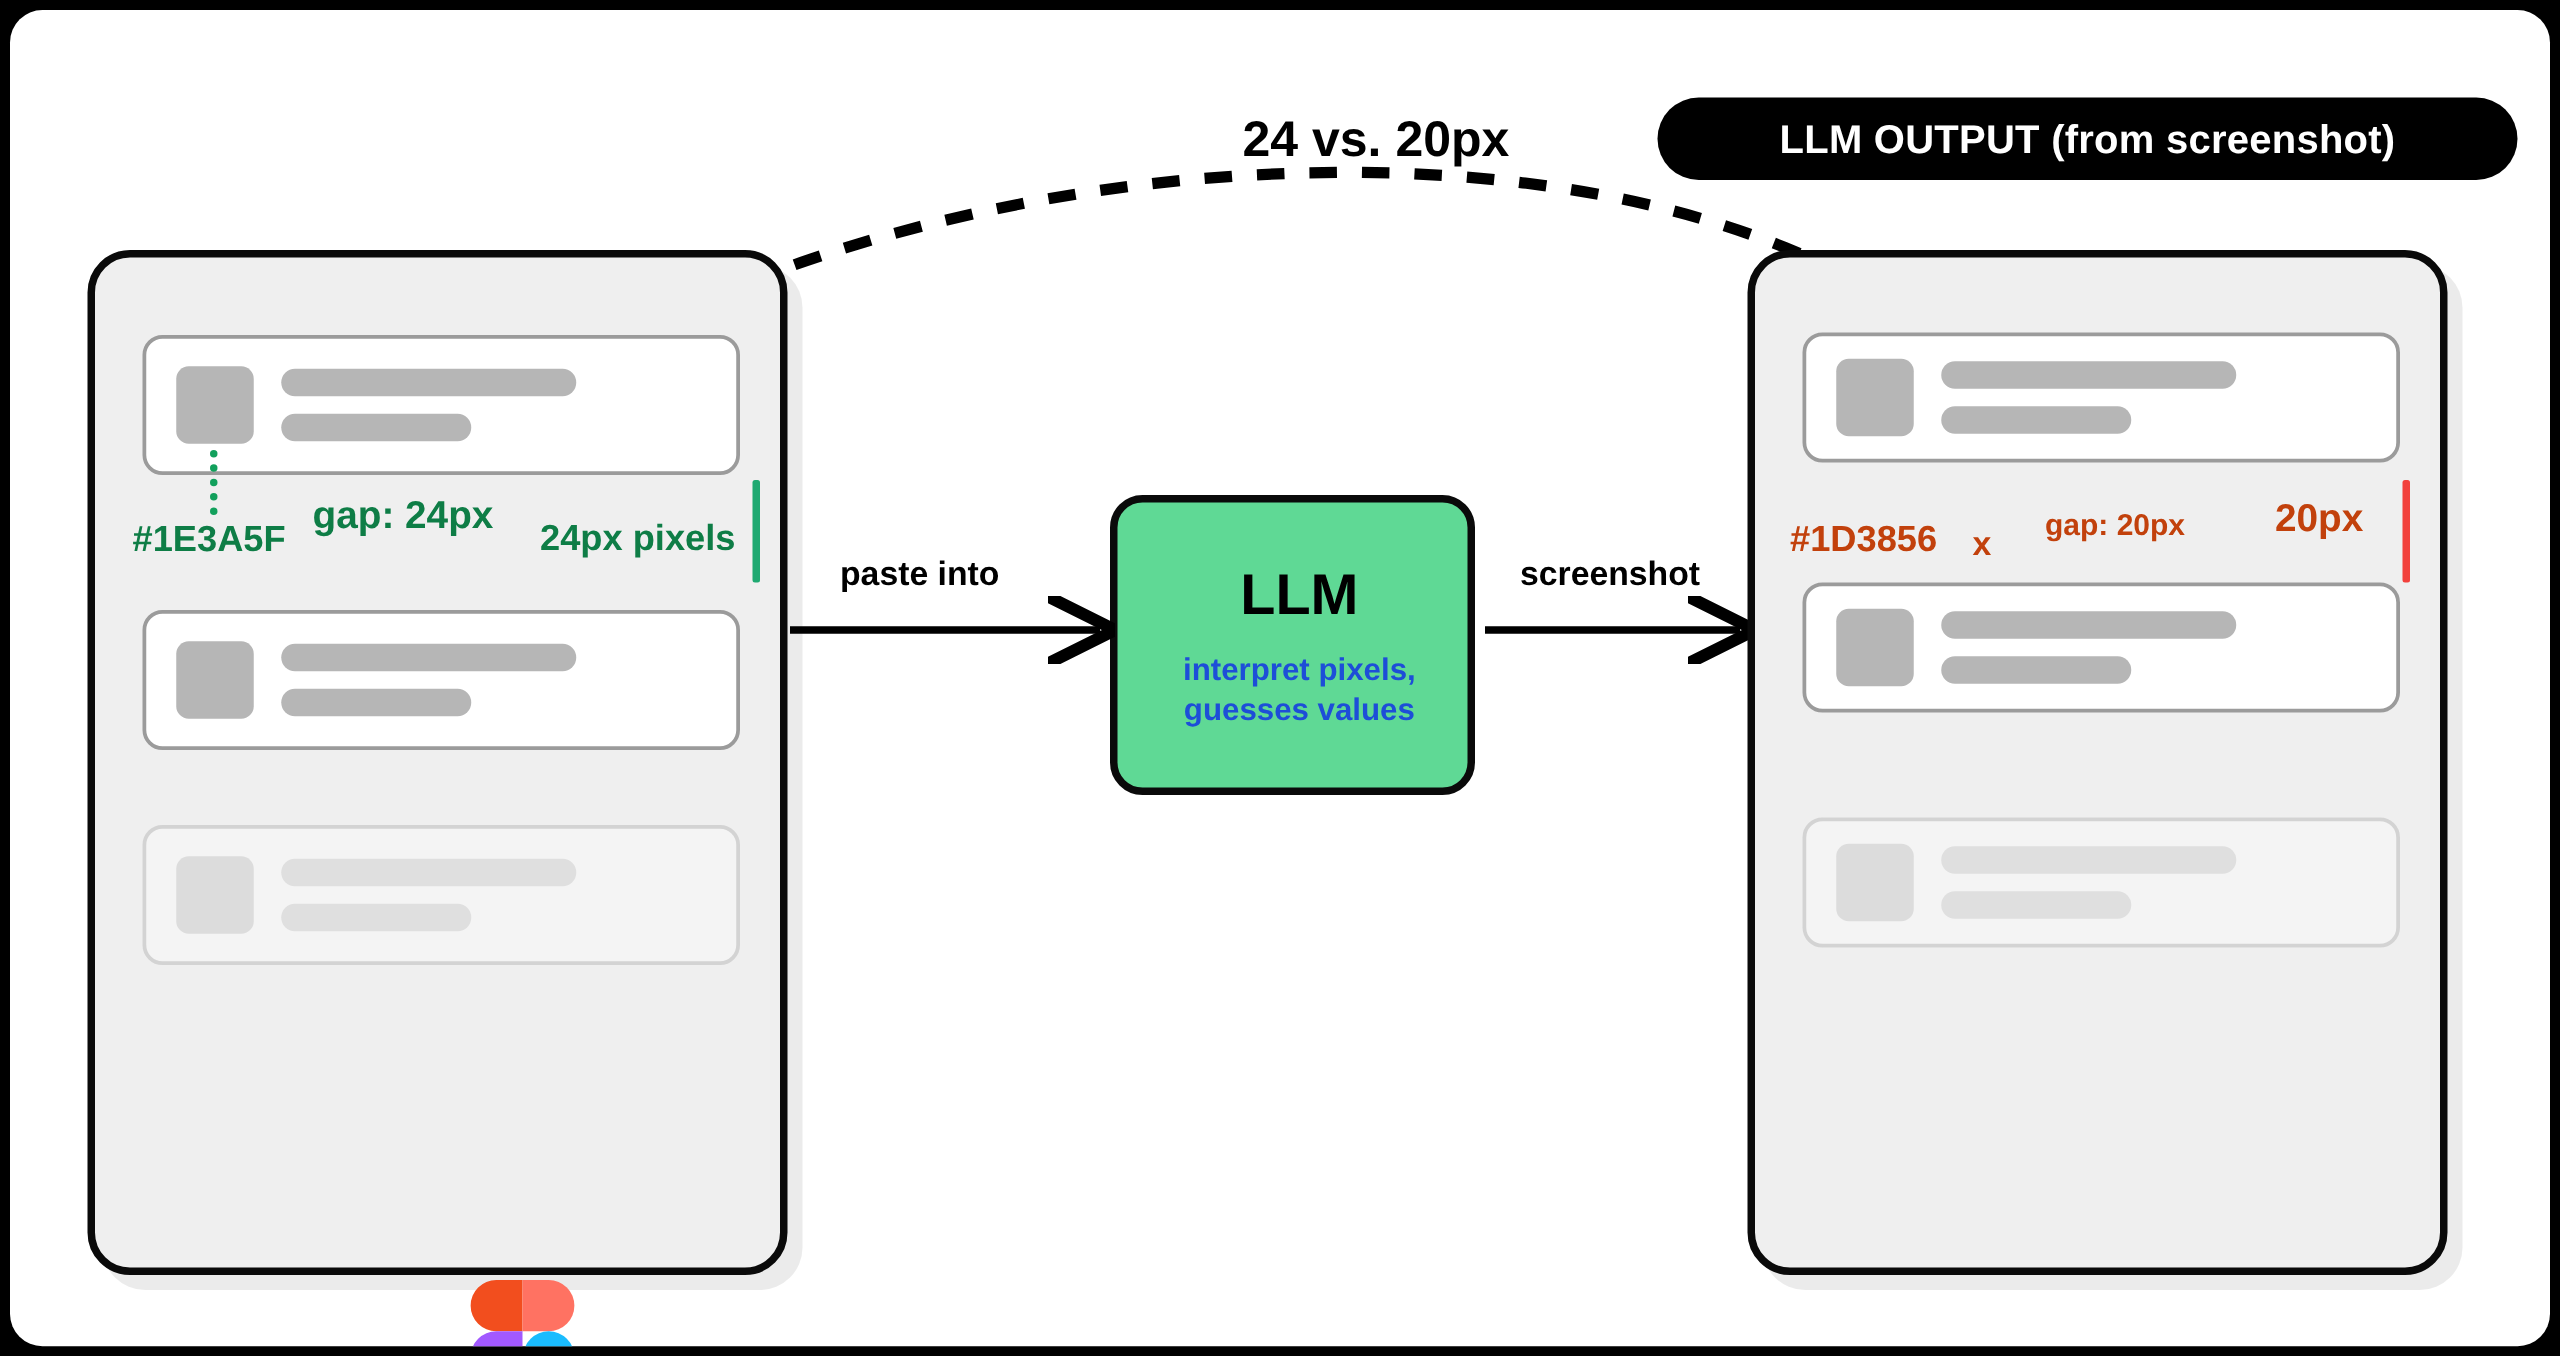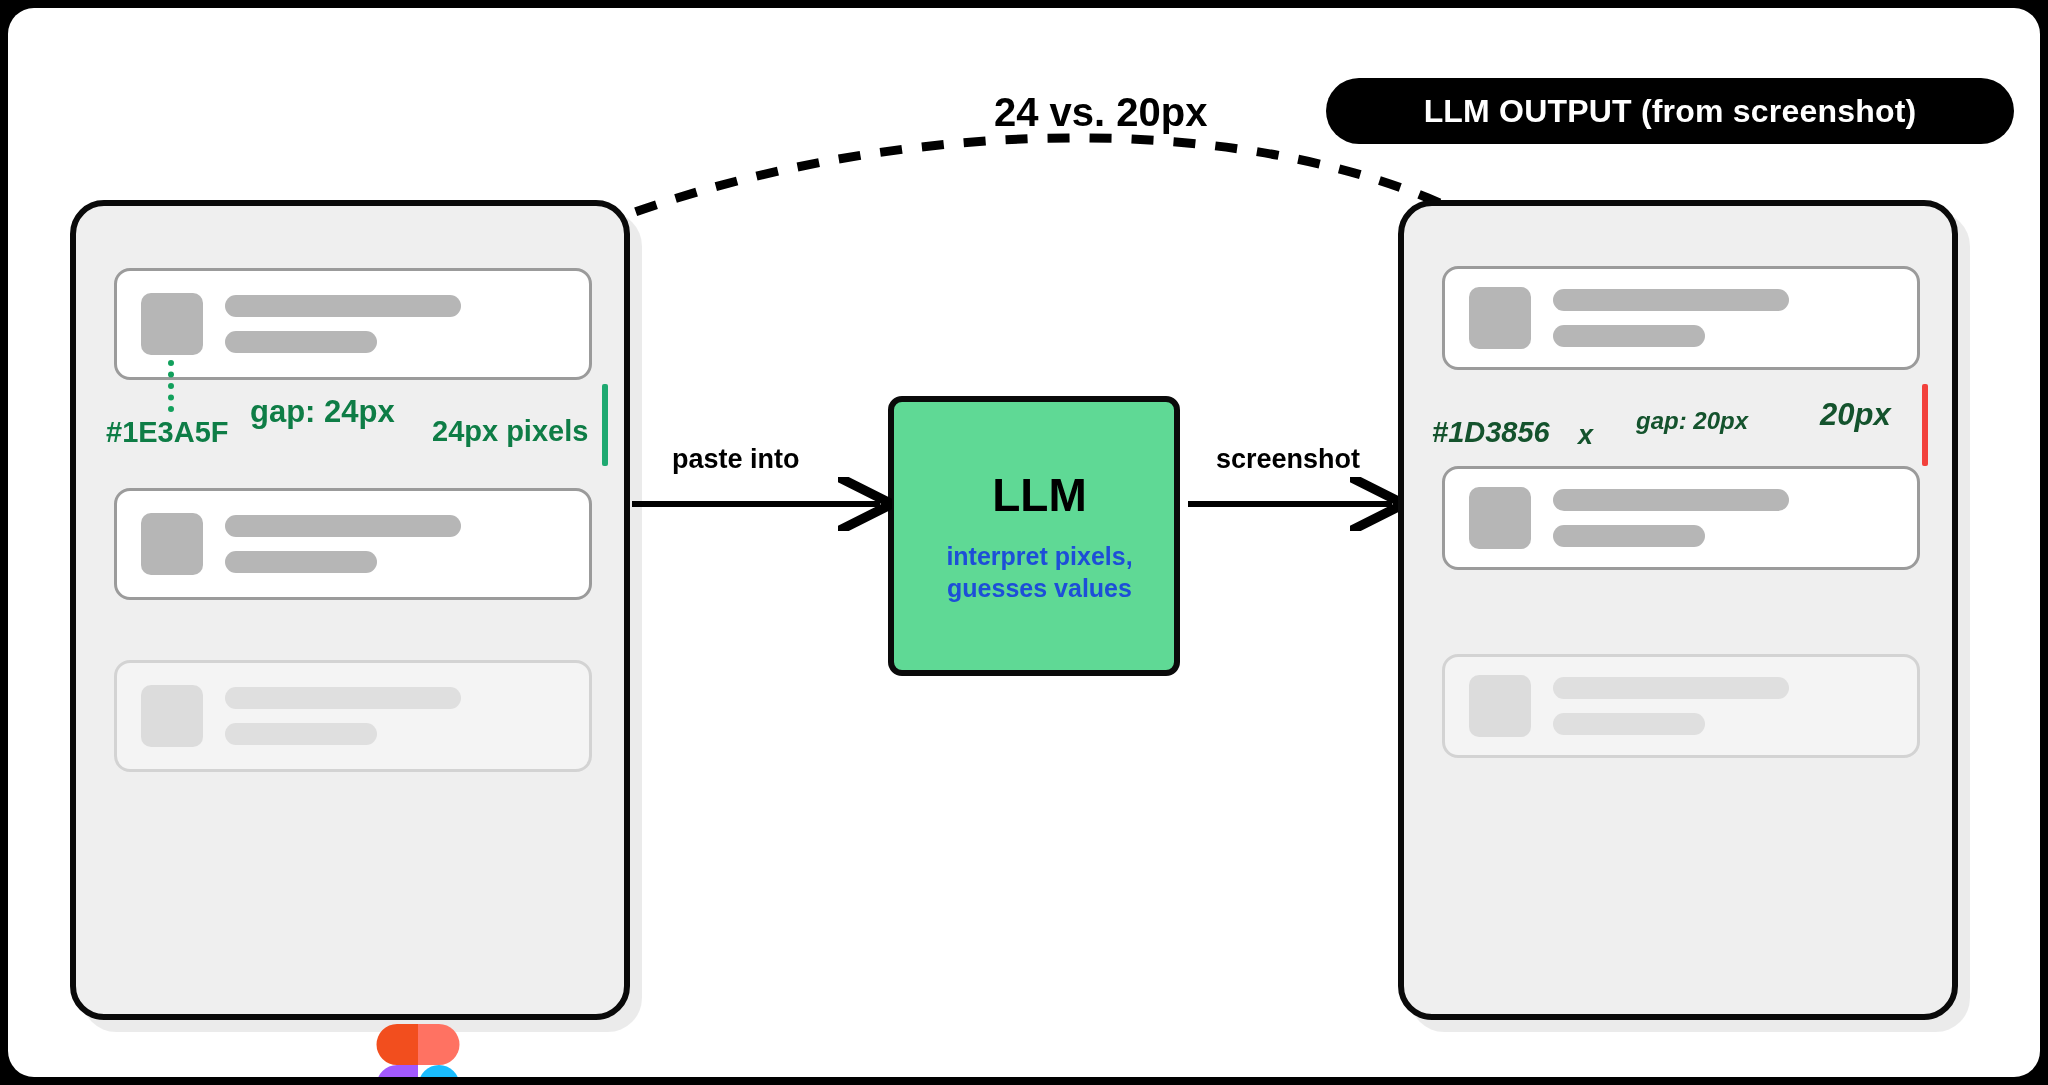--- a/index.html
+++ b/index.html
@@ -130,21 +130,21 @@
   #r-card-2 { left: 38px; top: 260px; width: 478px; height: 104px; }
   #r-card-3 { left: 38px; top: 448px; width: 478px; height: 104px; }
 
   
   .anno {
     position: absolute;
     font-weight: 700;
     white-space: nowrap;
   }
   .anno.green { color: #0E7D46; }
-  .anno.red   { color: #14532d; font-style: italic; }
+  .anno.red   { color: #c2410c; }
 
   #anno-hex-left   { left: 98px;  top: 408px; font-size: 29px; }
   #anno-gap-left   { left: 242px; top: 386px; font-size: 31px; }
   #anno-exact-left { left: 424px; top: 407px; font-size: 29px; }
 
   #anno-hex-right  { left: 1424px; top: 408px; font-size: 29px; }
   #anno-x-right    { left: 1570px; top: 412px; font-size: 27px; }
   #anno-gap-right  { left: 1628px; top: 399px; font-size: 24px; }
   #anno-px-right   { left: 1812px; top: 389px; font-size: 31px; }
 
@@ -161,24 +161,24 @@
     width: 6px;
     border-radius: 2px;
   }
   #bar-green { left: 594px;  top: 376px; height: 82px; background: #1FA971; }
   #bar-red   { left: 1914px; top: 376px; height: 82px; background: #F2413C; }
 
   
   #llm-box {
     position: absolute;
     left: 880px; top: 388px;
-    width: 292px; height: 280px;
+    width: 292px; height: 240px;
     background: #5FD995;
     border: 6px solid #0a0a0a;
-    border-radius: 14px;
+    border-radius: 26px;
     box-sizing: border-box;
     display: flex;
     flex-direction: column;
     align-items: center;
     justify-content: center;
     padding-left: 11px;
   }
   #llm-title {
     font-size: 46px;
     font-weight: 700;

